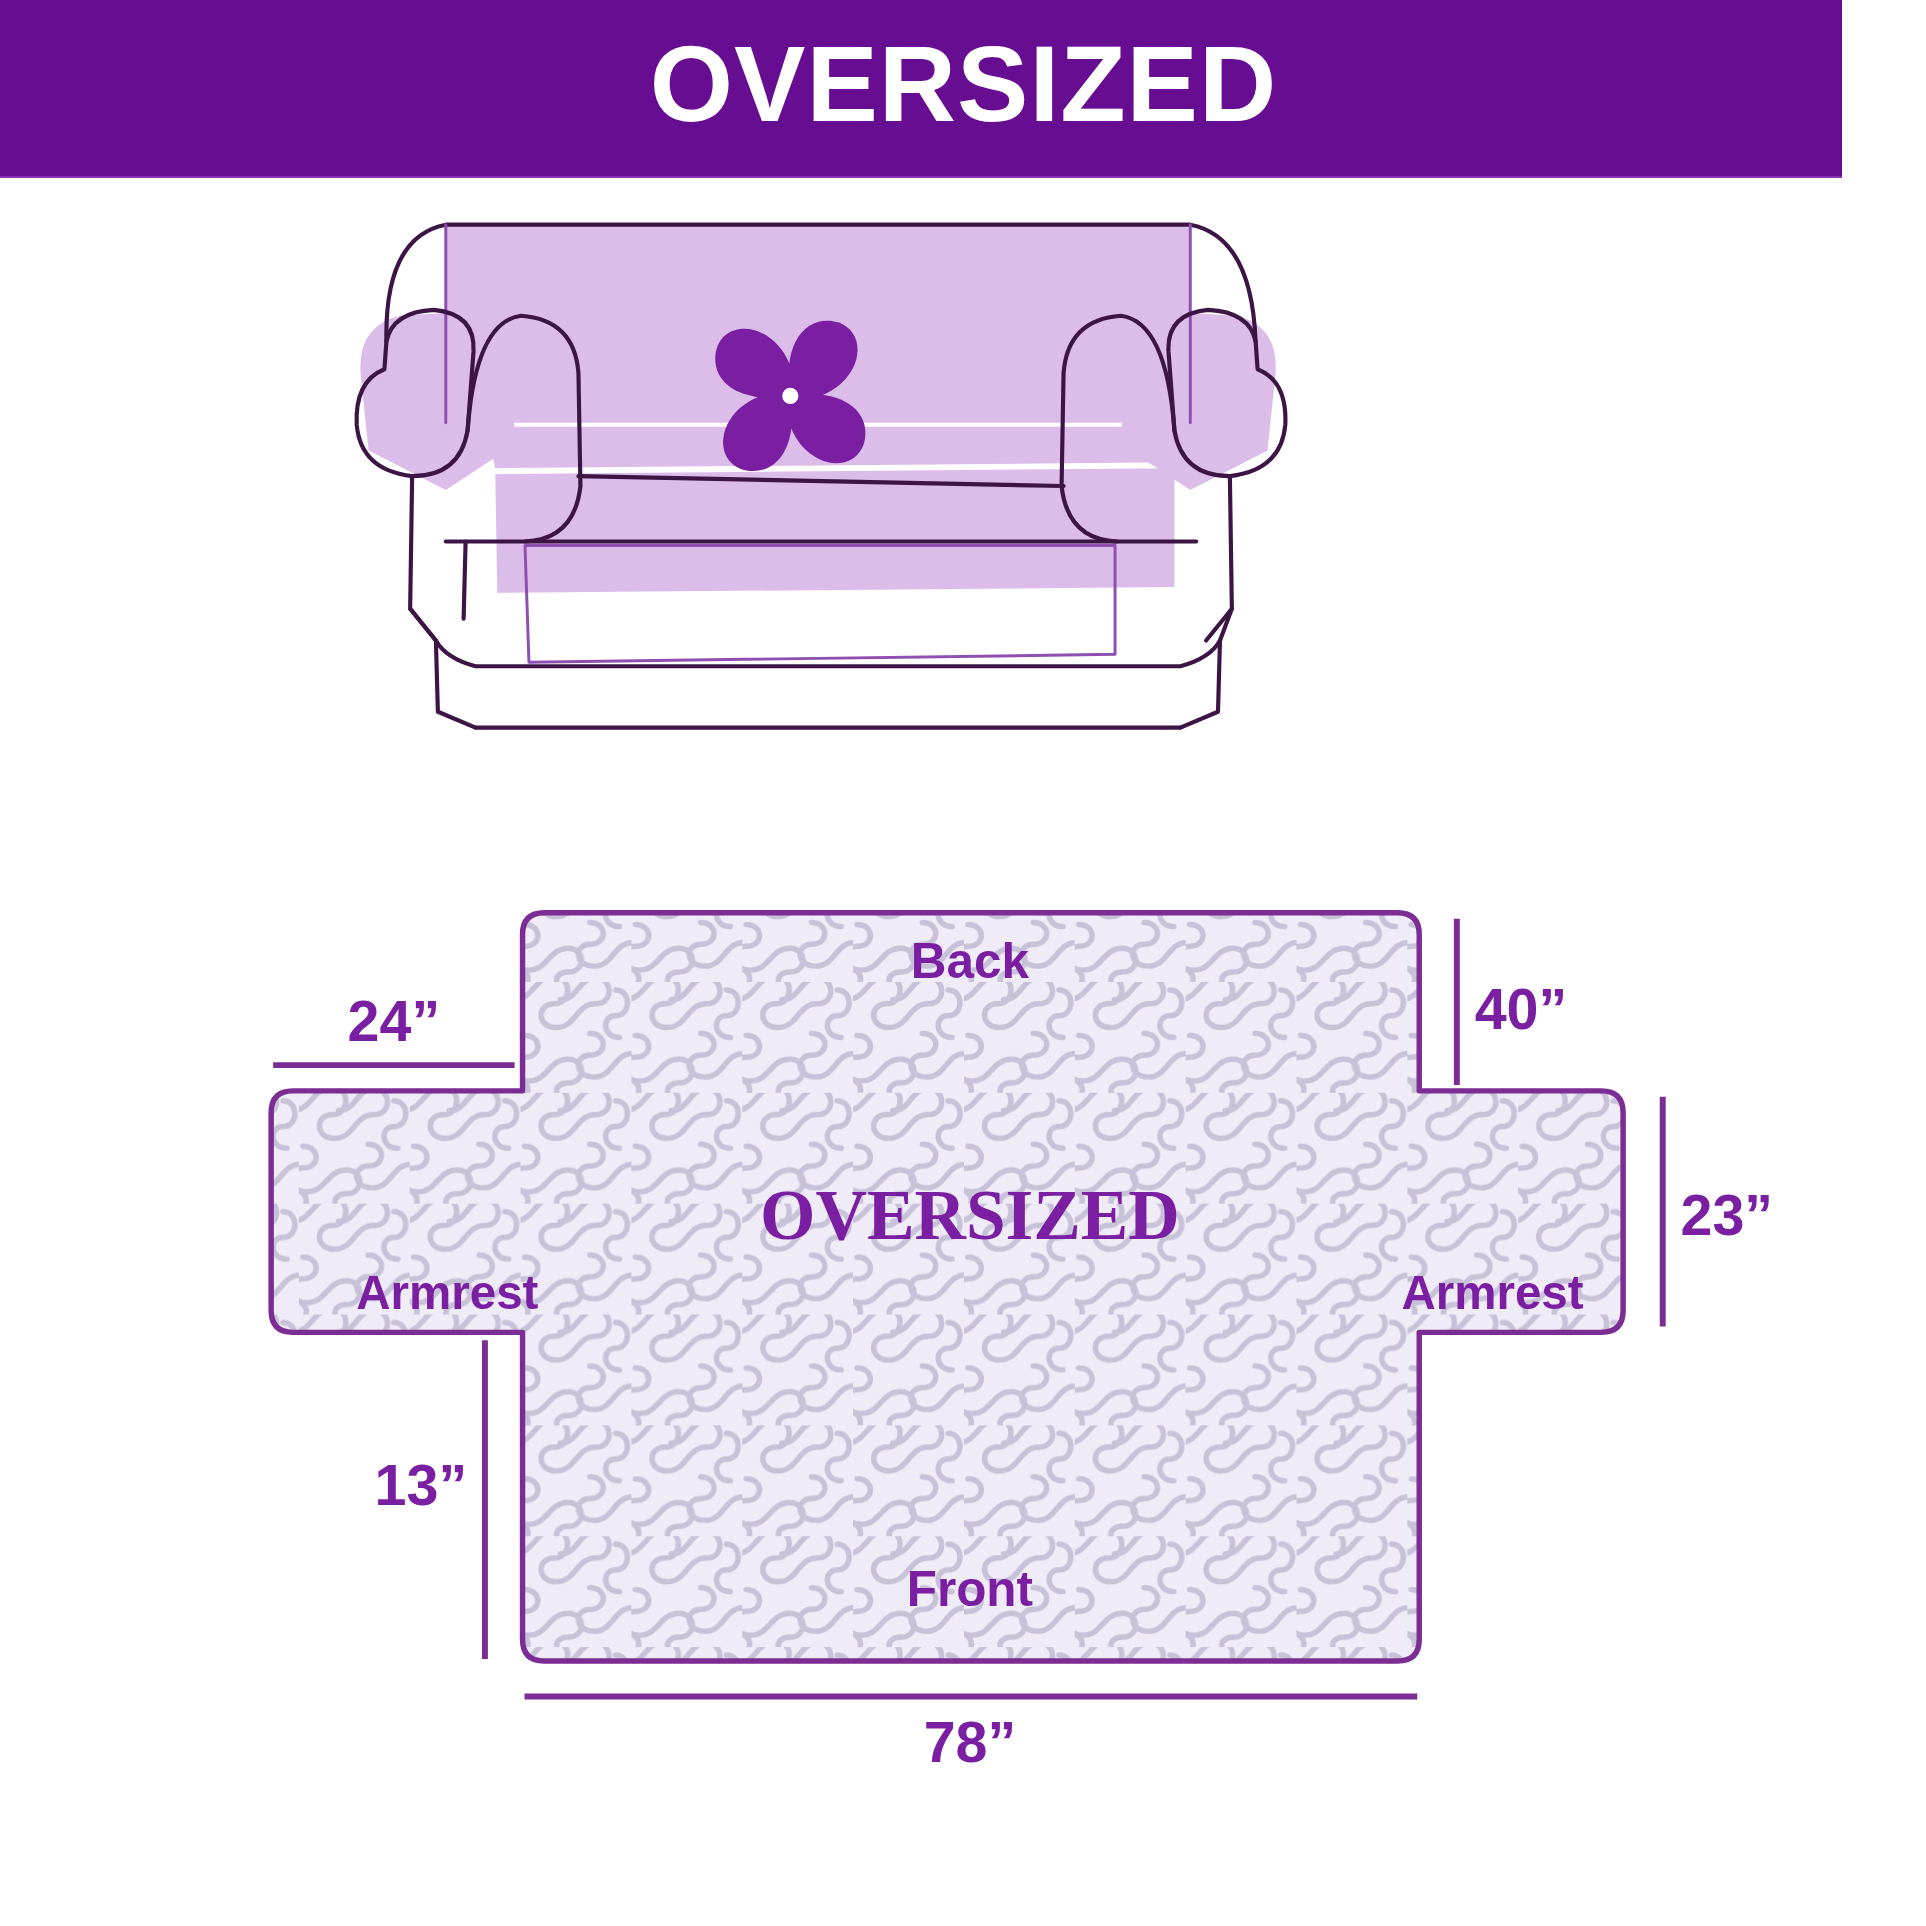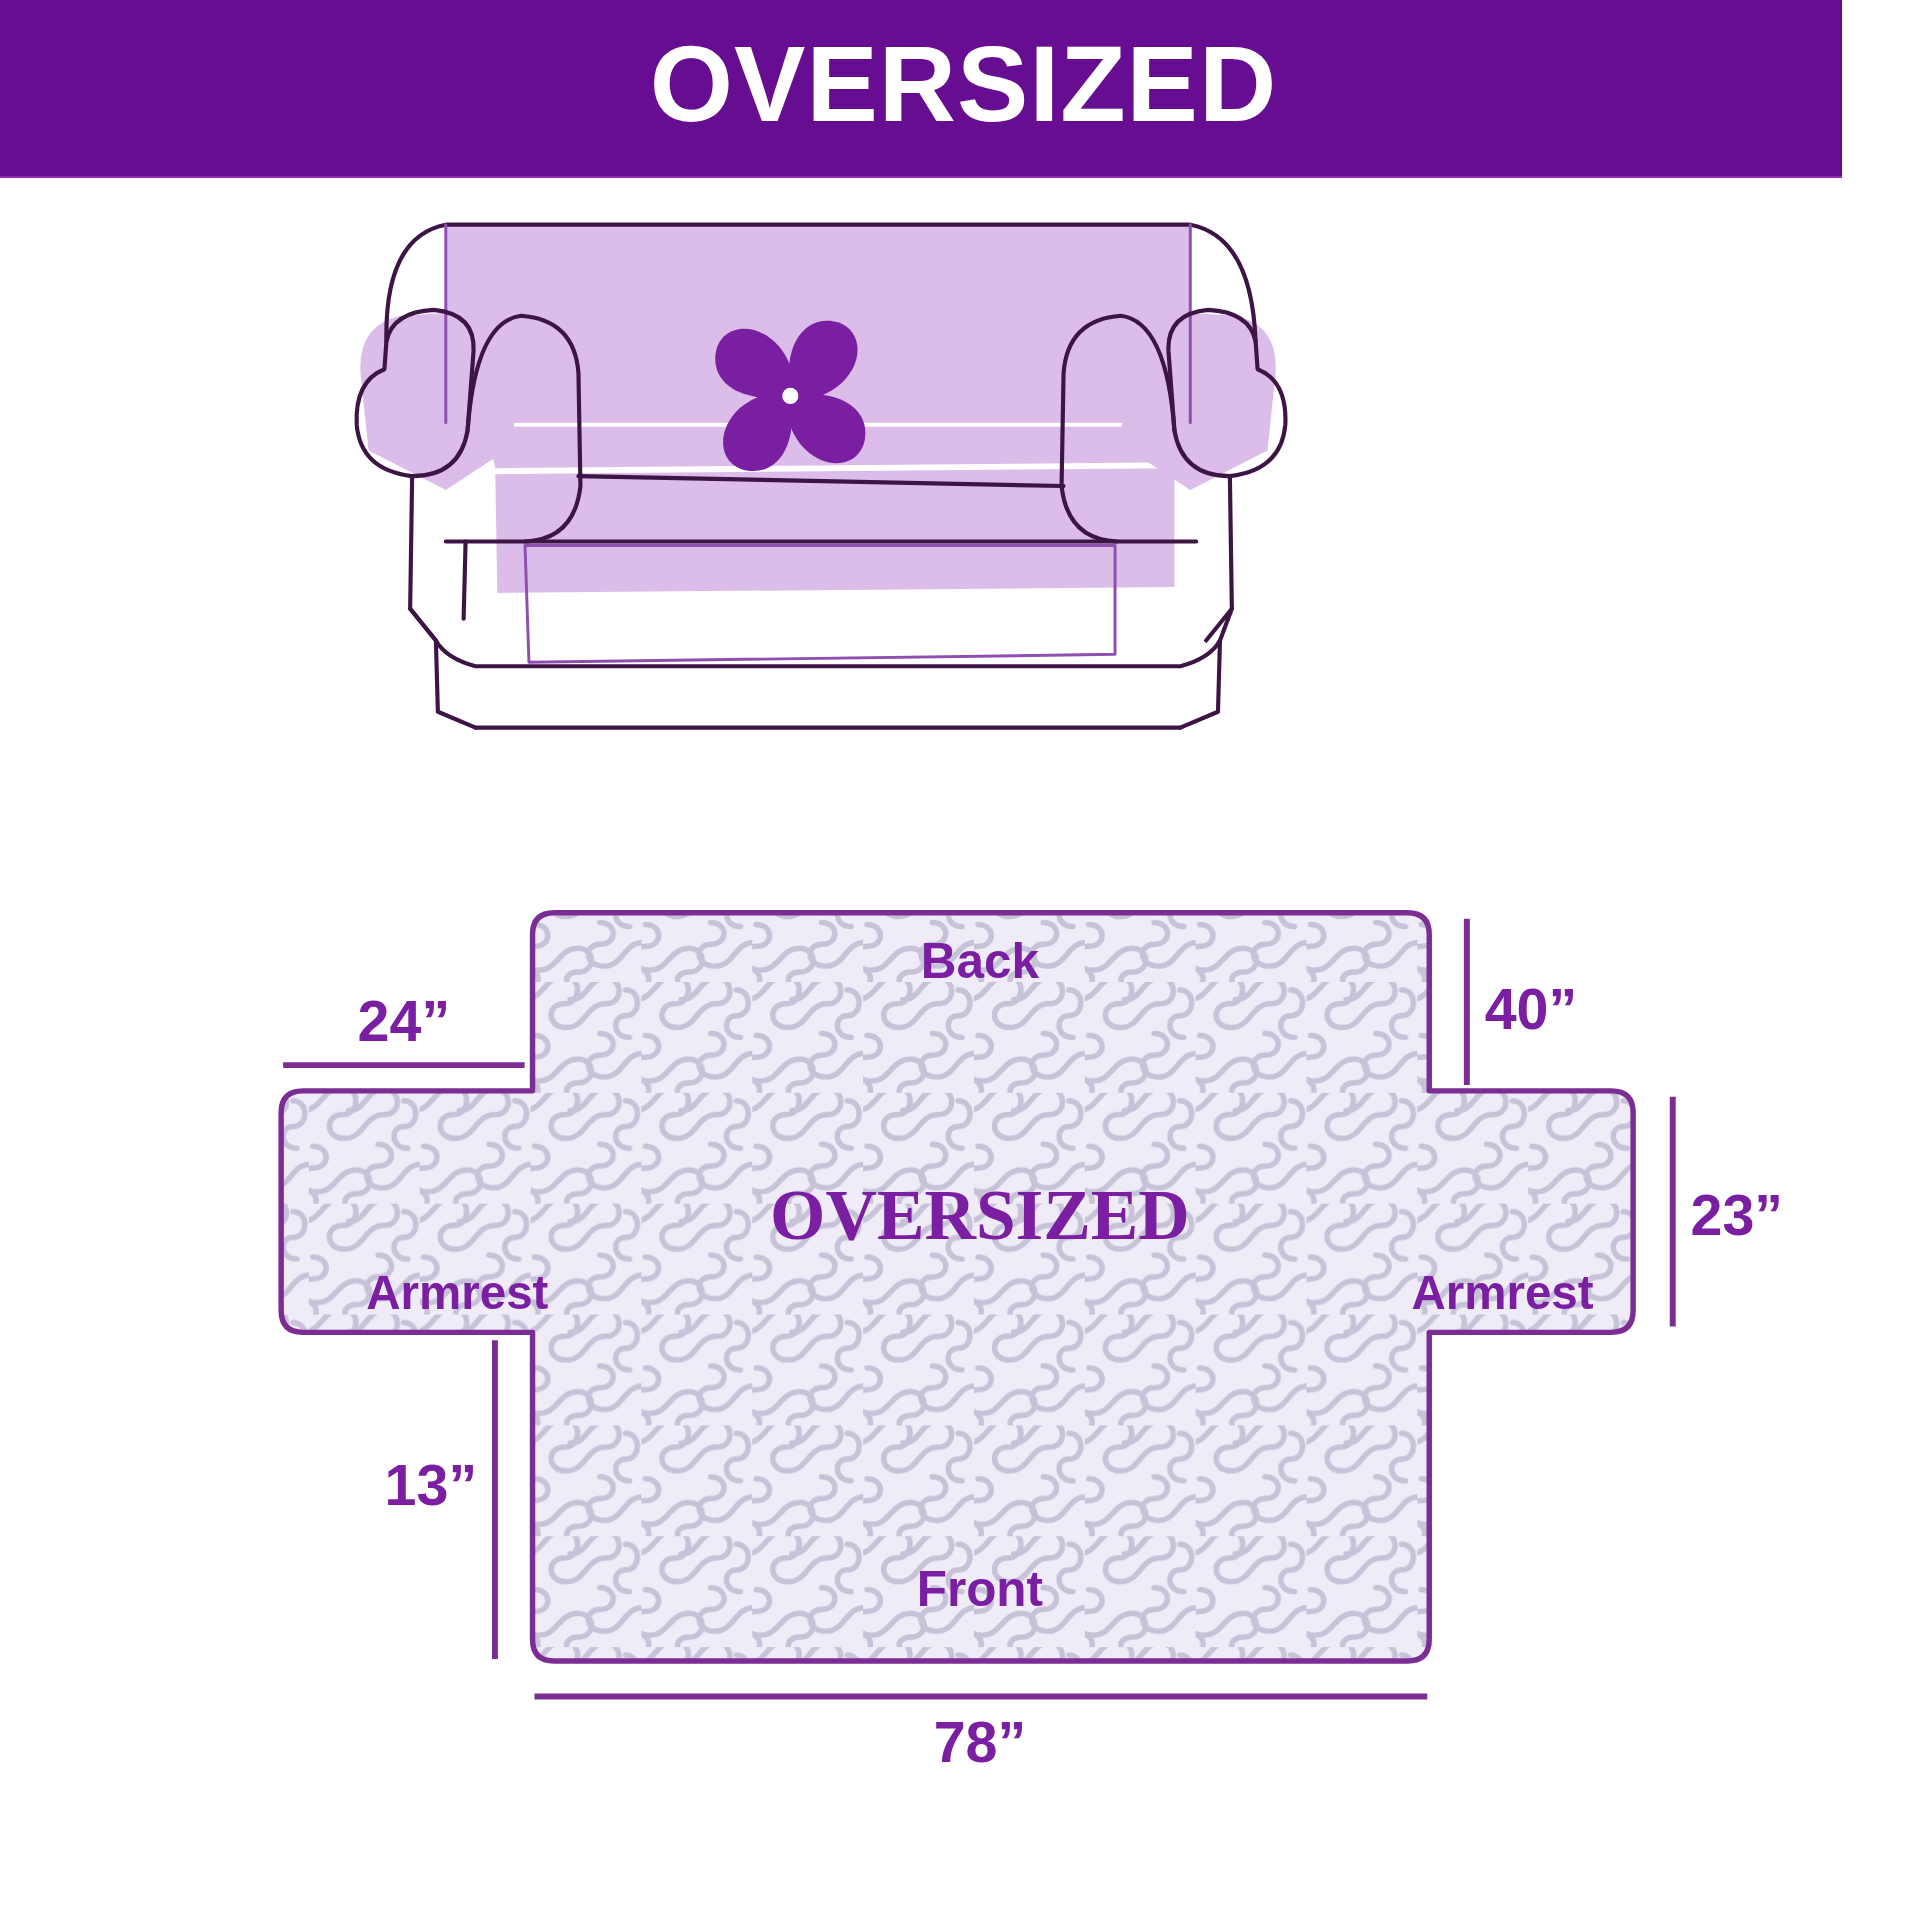--- a/index.html
+++ b/index.html
@@ -29,21 +29,21 @@
     line-height:1;
     white-space:nowrap;
     transform:translateY(-4px);
   }
 
   
   .sofa-wrap{position:absolute;left:327px;top:193px;width:990px;height:495px;}
   .sofa-wrap svg{display:block;width:990px;height:495px;overflow:visible;}
 
   
-  .diagram-wrap{position:absolute;left:198px;top:871px;width:1544px;height:990px;}
+  .diagram-wrap{position:absolute;left:188px;top:871px;width:1544px;height:990px;}
   .diagram-wrap svg{display:block;width:1544px;height:990px;overflow:visible;}
 
   .dim-text{
     font-family:"Liberation Sans",sans-serif;
     font-weight:bold;
     fill:#7B1FA2;
   }
   .lbl-text{
     font-family:"Liberation Sans",sans-serif;
     font-weight:bold;

